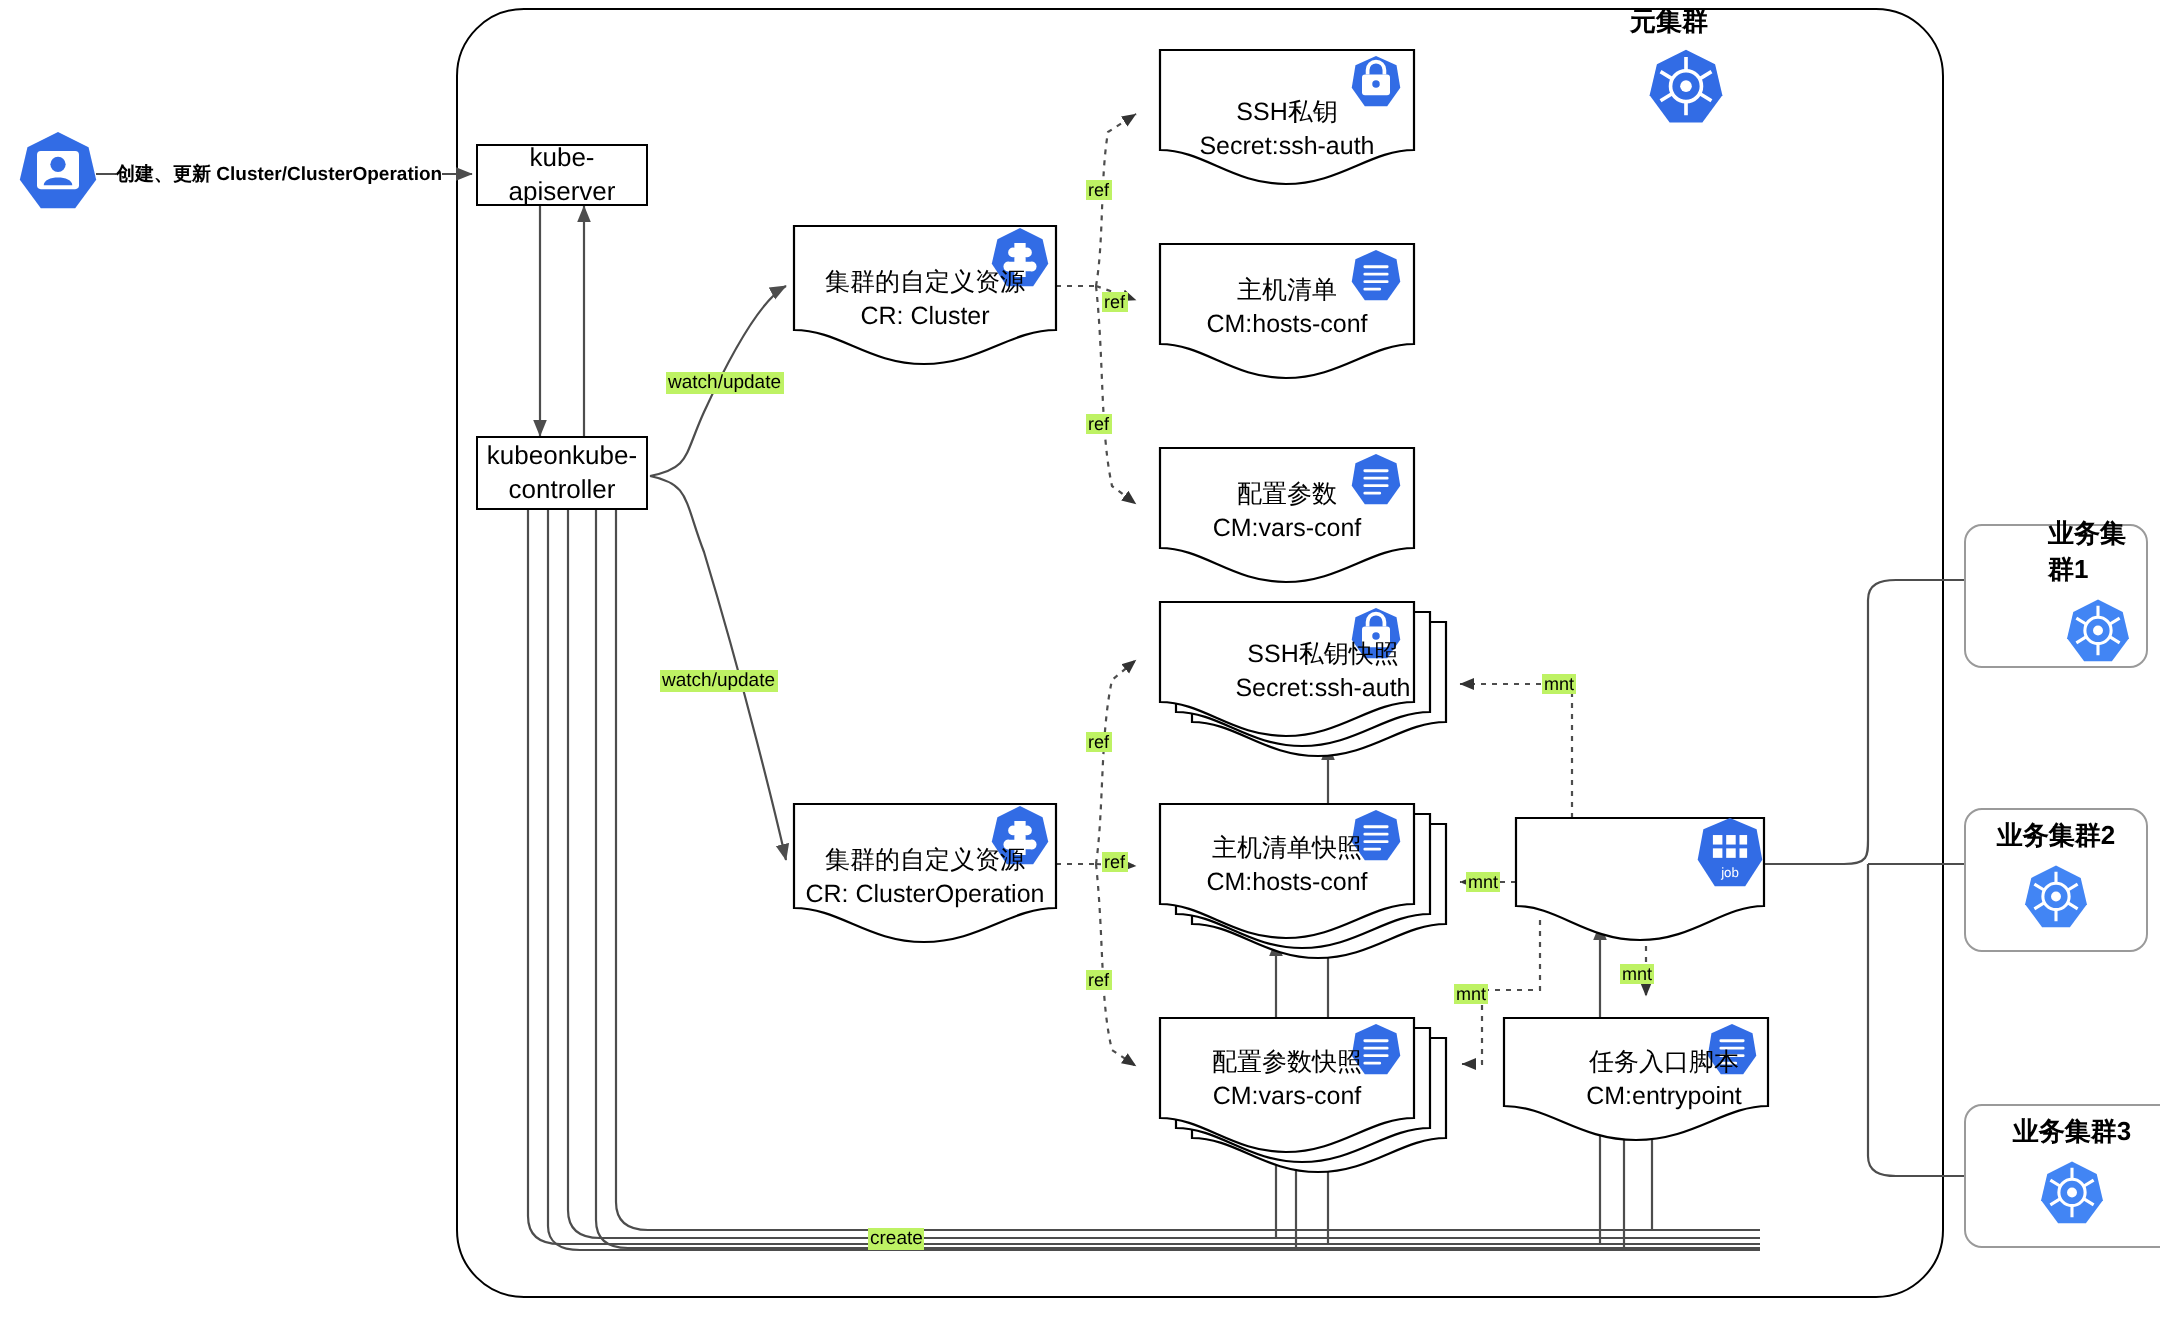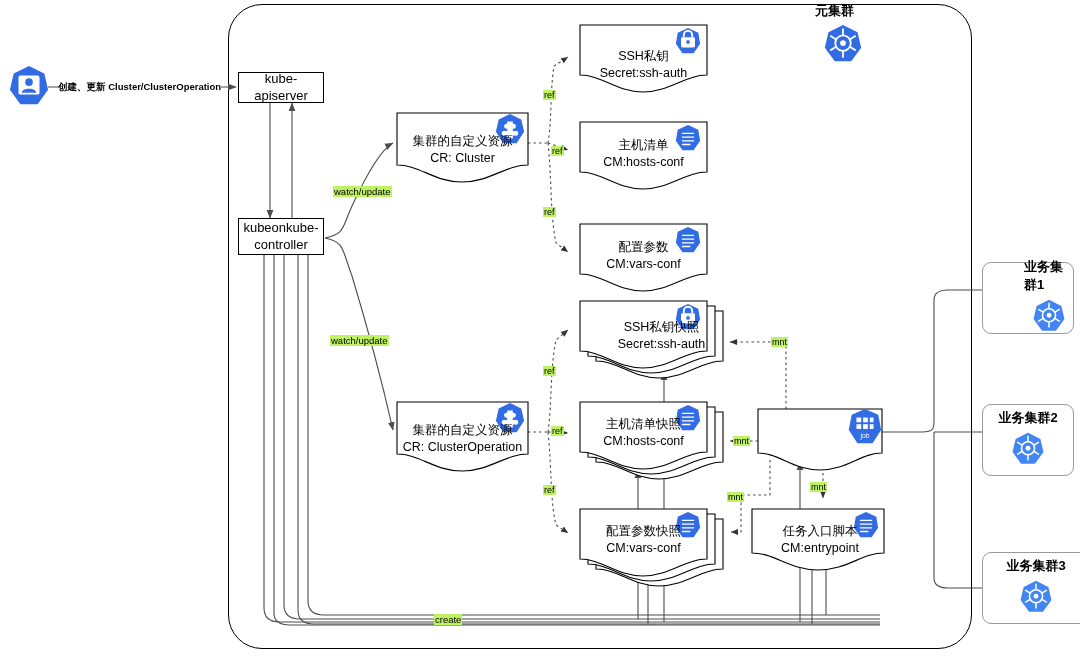--- a/index.html
+++ b/index.html
@@ -297,21 +297,21 @@
   </div>
 
   <div class="docwrap" style="left:580px;top:509px;width:127px;height:67px;">
     <div class="doctext" style="top:14px;">
       <span>配置参数快照</span>
       <span class="l2">CM:vars-conf</span>
     </div>
   </div>
 
 
-  <div class="docwrap" style="left:752px;top:509px;width:136px;height:61px;">
+  <div class="docwrap" style="left:752px;top:509px;width:136px;height:61px;padding-left:24px;">
     <div class="doctext" style="top:14px;">
       <span>任务入口脚本</span>
       <span class="l2">CM:entrypoint</span>
     </div>
   </div>
 
   <div class="node bizcard" style="left:982px;top:262px;width:92px;height:72px;padding-left:41px;">
     <span class="cap">业务集群1</span>
     <span>
       <svg viewBox="0 0 44 46" width="34" height="36">

